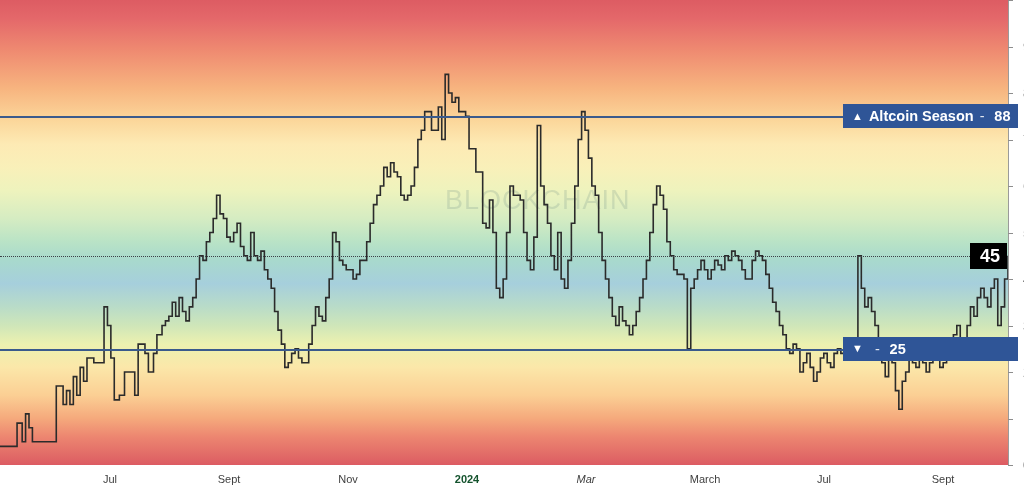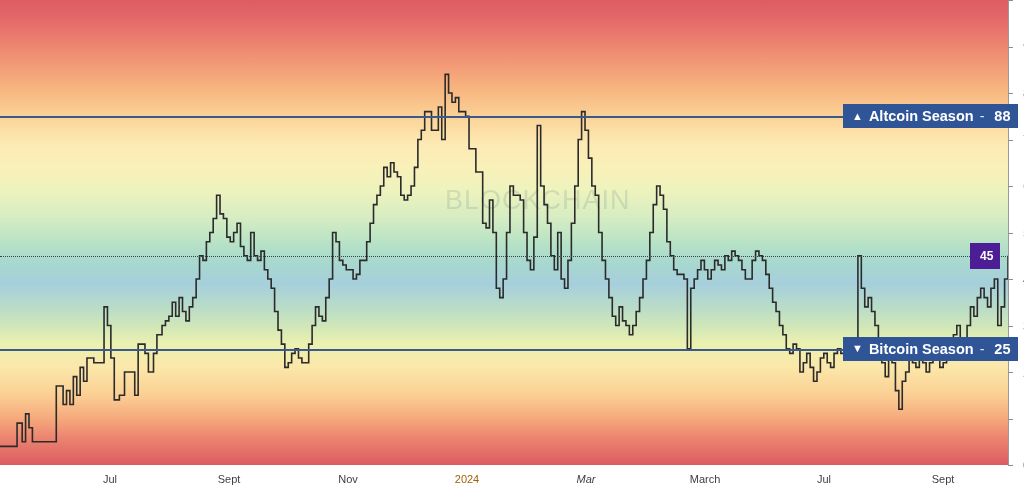--- a/index.html
+++ b/index.html
@@ -83,35 +83,35 @@
     padding-left:9px;
   }
   .season-badge .tri{
     font-size:11px;margin-right:6px;line-height:1;
   }
   .season-badge .sep{margin:0 6px;font-weight:normal;opacity:.85;}
   .season-badge .val{min-width:20px;text-align:right;padding-right:6px;}
 
   #valuebadge{
     position:absolute;height:26px;line-height:26px;
-    background:#4c1d95;color:#fff;font-size:12px;font-weight:bold;
+    background:#000000;color:#fff;font-size:18px;font-weight:bold;
     transform:translateY(-50%);
     padding:0 7px 0 10px;white-space:nowrap;
   }
 
   
   #xlabels{
     position:absolute;left:0;top:465px;width:1008px;height:36px;
     background:#fff;
   }
   .xlabel{
     position:absolute;top:8px;font-size:11px;color:#3f3f3f;
     transform:translateX(-50%);white-space:nowrap;
   }
-  .xlabel.bold{font-weight:normal;color:#a16207;}
+  .xlabel.bold{font-weight:bold;color:#14532d;}
 </style>
 </head>
 <body>
 
 <div id="app">
 
   <div id="plot">
 
     <div id="gradient"></div>
 
@@ -160,21 +160,20 @@
 
   <div class="season-badge" id="badge-alt" style="top: 116.25px; right: 0px; left: 843px; width: 166px;">
     <span class="tri">▲</span>
     <span>Altcoin Season</span>
     <span class="sep">-</span>
     <span class="val">88</span>
   </div>
 
   <div class="season-badge" id="badge-btc" style="top: 348.75px; left: 843px; width: 166px;">
     <span class="tri">▼</span>
-    <span>Bitcoin Season</span>
     <span class="sep">-</span>
     <span class="val">25</span>
   </div>
 
   <div id="valuebadge" style="top: 255.75px; left: 970px;">45</div>
 
   <div id="xlabels">
       <div class="xlabel" style="left: 110px;">Jul</div>
       <div class="xlabel" style="left: 229px;">Sept</div>
       <div class="xlabel" style="left: 348px;">Nov</div>

